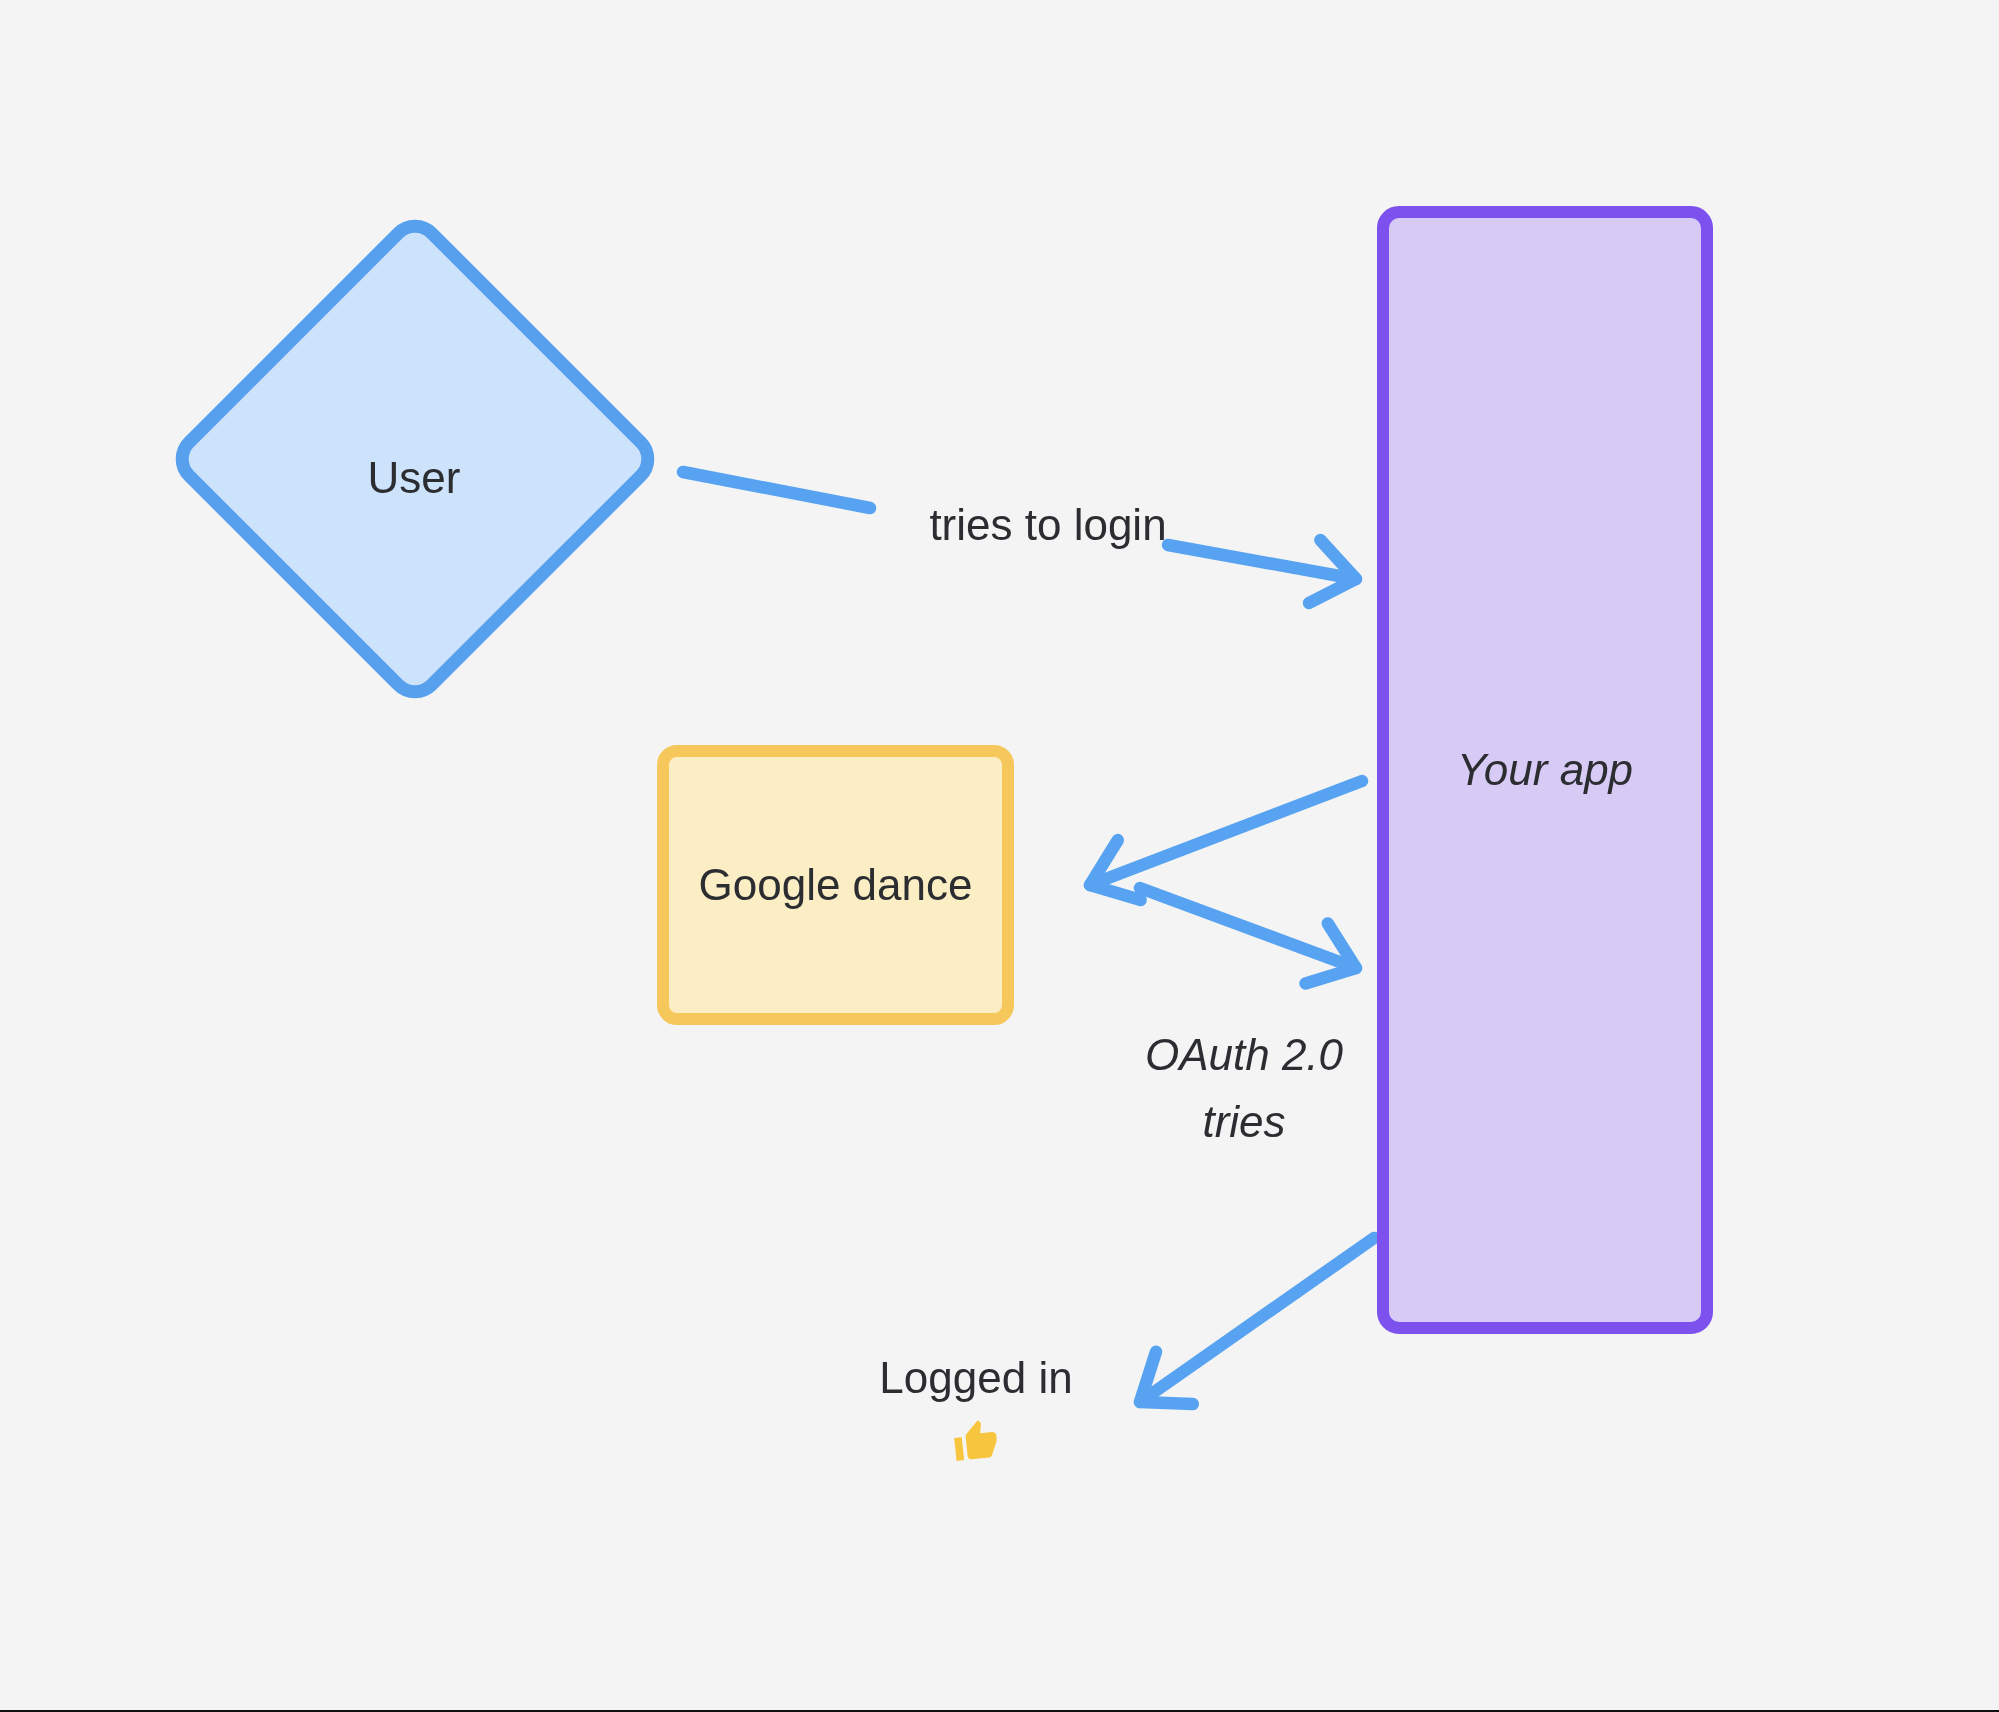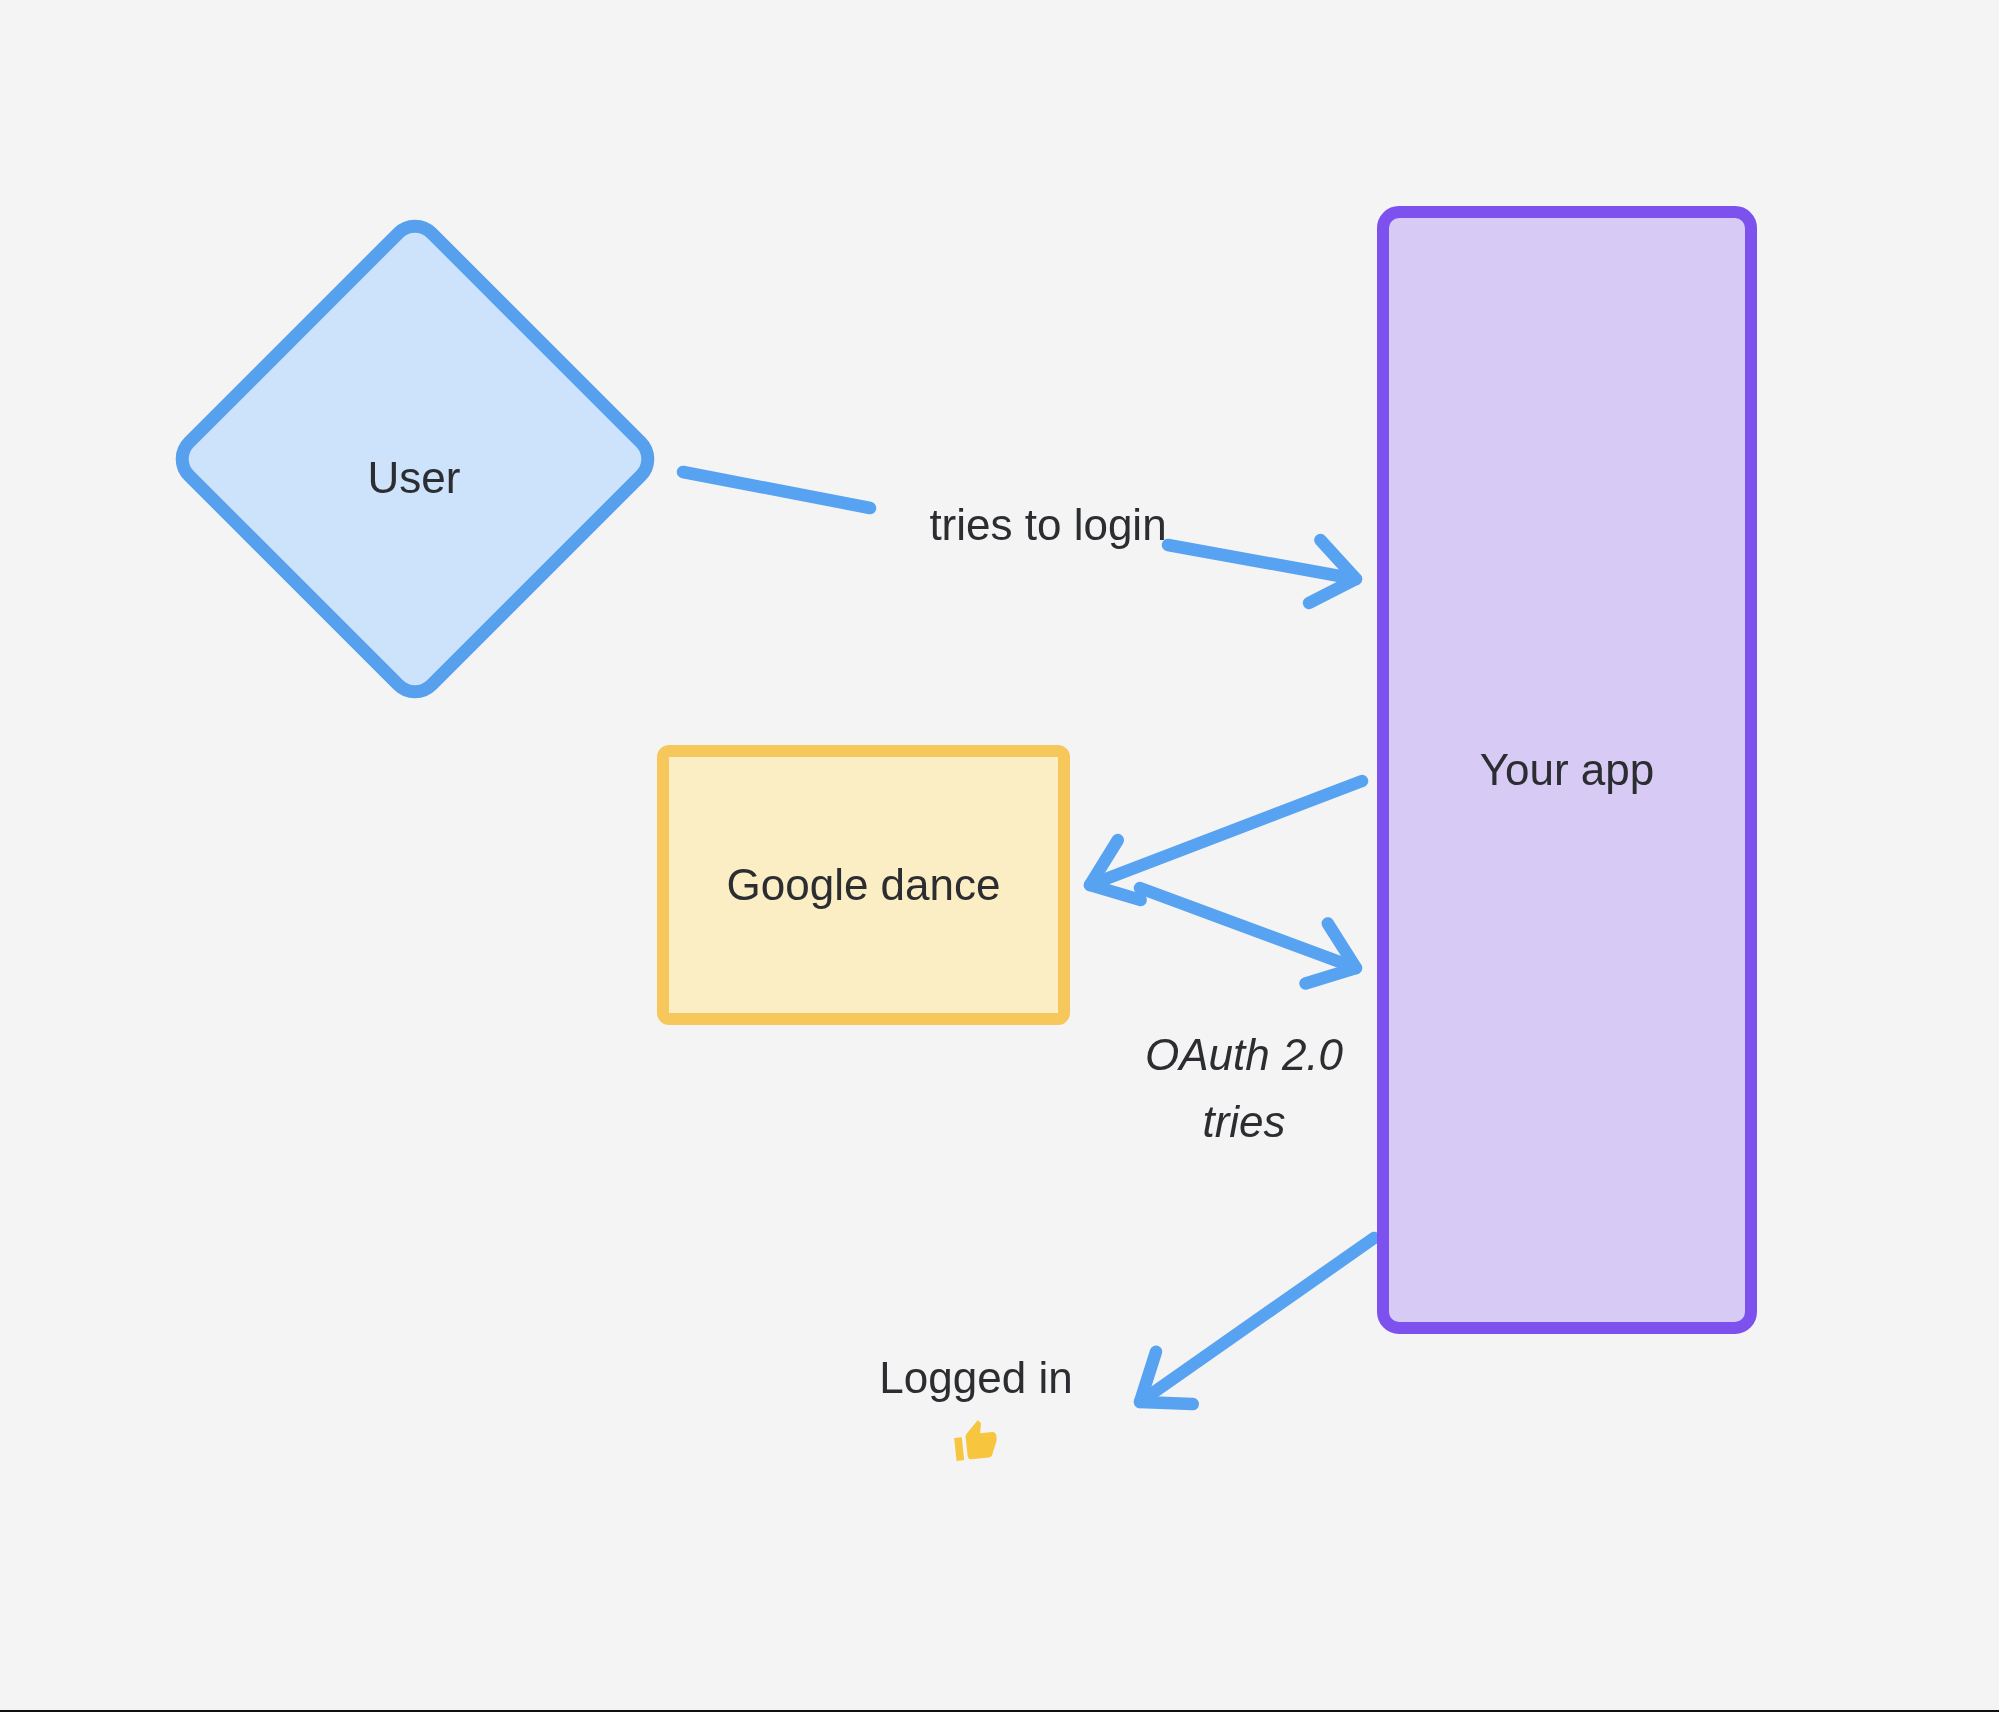--- a/index.html
+++ b/index.html
@@ -47,34 +47,35 @@
     width: 356px;
     height: 356px;
     background: var(--user-fill, #cde2fb);
     border: 13px solid var(--user-border, #57a0ee);
     border-radius: 30px;
     transform: rotate(45deg);
   }
   .node-your-app {
     left: 1377px;
     top: 206px;
-    width: 380px;
+    width: 336px;
     height: 1128px;
     background: var(--app-fill, #d7cbf6);
     border: 12px solid var(--app-border, #7c51ee);
     border-radius: 22px;
+    font-style: italic;
   }
   .node-google-dance {
     left: 657px;
     top: 745px;
-    width: 413px;
+    width: 357px;
     height: 280px;
     background: var(--google-fill, #fbeec4);
     border: 12px solid var(--google-border, #f6c85c);
-    border-radius: 12px;
+    border-radius: 20px;
   }
   .diagram-text {
     position: absolute;
     transform: translate(-50%, -50%);
     color: var(--text-dark, #2b2d31);
     font-size: 44px;
     line-height: 1.25;
     white-space: nowrap;
     text-align: center;
   }

